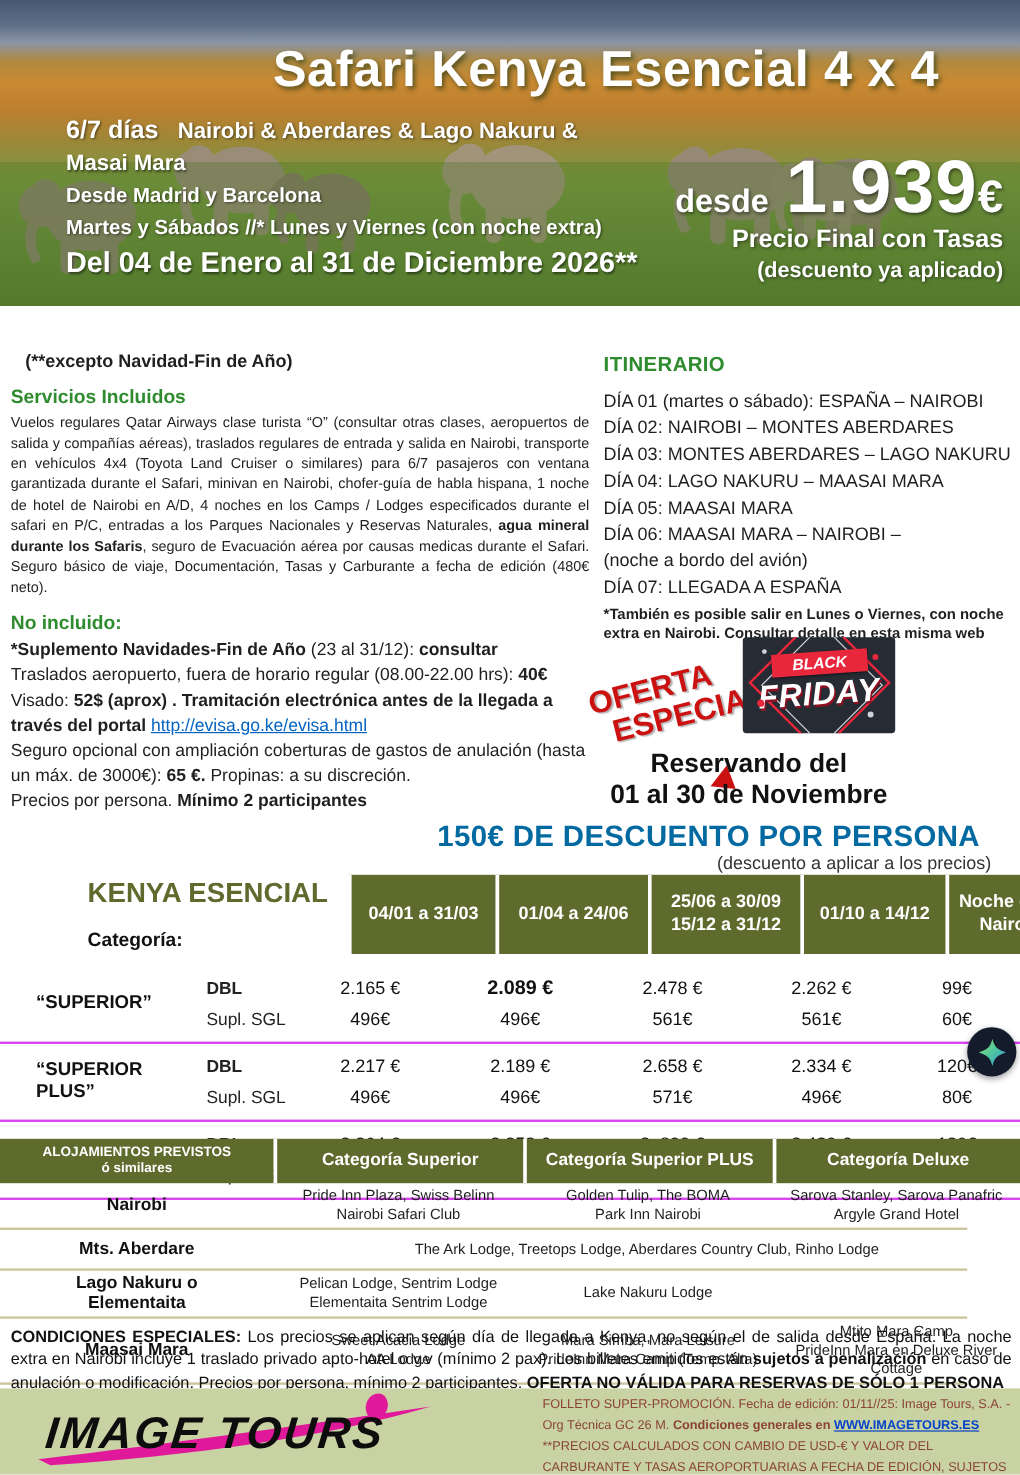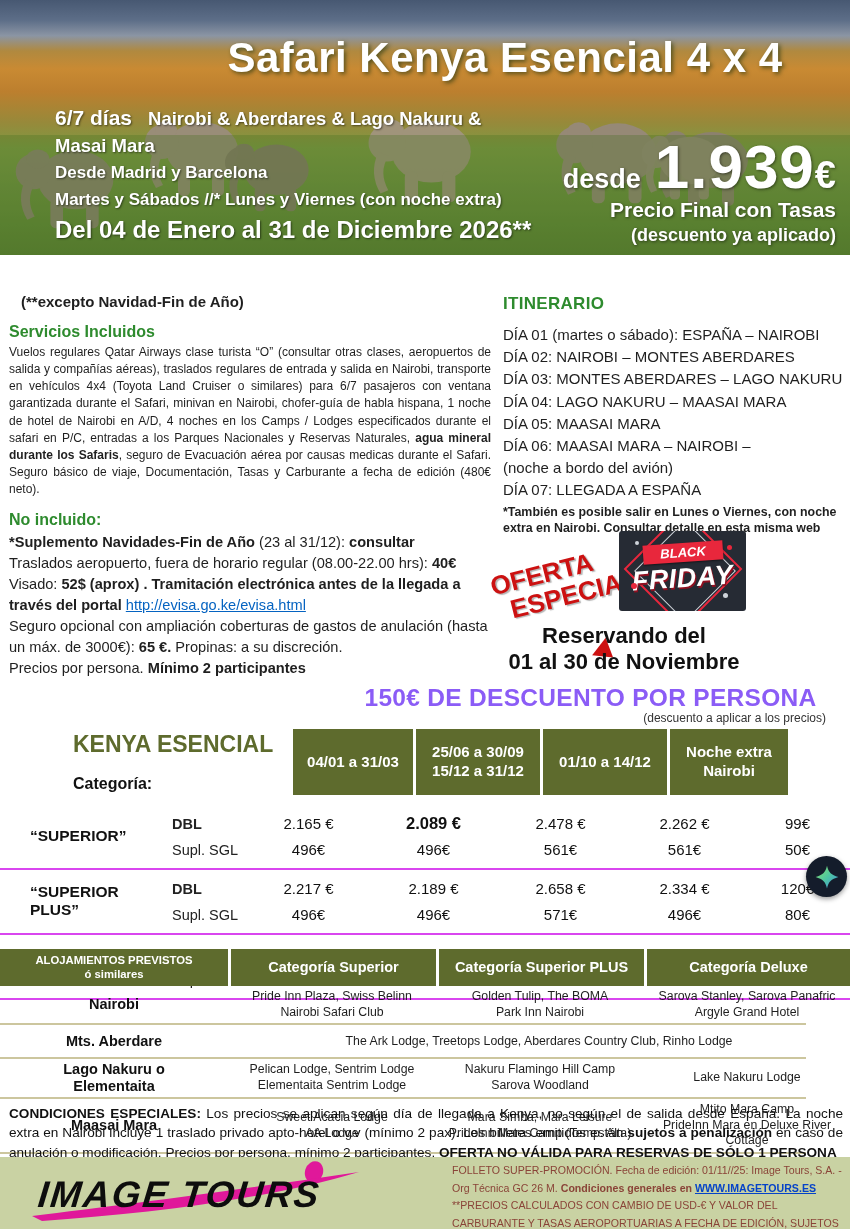--- a/index.html
+++ b/index.html
@@ -14,21 +14,21 @@
   .hero { position:absolute; top:0; left:0; width:850px; height:255px; overflow:hidden;
     background:linear-gradient(180deg,#475872 0%,#5d6e88 8%,#8b95a4 14%,#b0893f 20%,
       #c98a33 27%,#bc7f2e 36%,#97893a 48%,#7d9a44 58%,#6f9140 72%,#628838 88%,#5a7f33 100%);
   }
   .hero-overlay { position:absolute; left:0; bottom:0; width:100%; height:120px;
     background:rgba(70,110,30,0.30); }
   .hero-eleph { position:absolute; top:78px; left:0; width:850px; height:175px; }
   .hero-title { position:absolute; top:34px; left:165px; width:680px; text-align:center;
     color:#fff; font-size:42px; font-weight:bold; letter-spacing:.5px;
     text-shadow:2px 2px 4px rgba(30,50,15,.65); }
-  .hero-bottom { position:absolute; left:55px; right:14px; bottom:8px; display:flex; align-items:flex-end; }
+  .hero-bottom { position:absolute; left:55px; right:14px; bottom:18px; display:flex; align-items:flex-end; }
   .hero-info { width:478px; color:#fff; font-weight:bold; text-shadow:1px 1px 2px rgba(0,0,0,.5); }
   .hi-l1 { font-size:18.5px; line-height:27px; }
   .hi-l1 .days { font-size:21px; margin-right:16px; }
   .hi-l2, .hi-l3 { font-size:17px; line-height:27px; }
   .hi-l4 { font-size:24px; line-height:34px; }
   .hero-price { margin-left:auto; text-align:right; color:#fff; font-weight:bold;
     text-shadow:1px 1px 3px rgba(0,0,0,.5); }
   .hp-main { display:flex; align-items:baseline; justify-content:flex-end; }
   .hp-desde { font-size:27px; margin-right:14px;margin-top:15px; }
   .hp-amount { font-size:62px; line-height:58px; letter-spacing:1px; }
@@ -70,23 +70,23 @@
     background:#e8273c; transform:rotate(-4deg); text-align:center;
     font-style:italic; font-weight:bold; font-size:13px; color:#fff; line-height:19px;
     box-shadow:0 1px 2px rgba(0,0,0,.5); }
   .bf-friday { position:absolute; left:0; top:32px; width:127px; text-align:center;
     font-style:italic; font-weight:bold; font-size:27px; color:#fff; letter-spacing:.5px;
     transform:rotate(-4deg); text-shadow:1px 2px 0 #8f1020; }
   .bf-dot { position:absolute; border-radius:50%; }
   .reserve { position:absolute; left:468px; top:623px; width:312px; text-align:center;
     font-weight:bold; color:#111; font-size:22px; line-height:26px; }
   .discount { position:absolute; left:338px; top:684px; width:505px; text-align:center;
-    color:#8b5cf6; font-weight:bold; font-size:24.5px; letter-spacing:.3px; }
+    color:#0369a1; font-weight:bold; font-size:24.5px; letter-spacing:.3px; }
   .discount-note { position:absolute; left:330px; top:711px; width:496px; text-align:right;
-    color:#333; font-size:12px; }
+    color:#333; font-size:15px; }
 
   
   .ptable { position:absolute; left:0; top:729px; width:850px; }
   .pt-header { display:grid; grid-template-columns:247px 123px 127px 127px 121px 105px; height:66px;padding-left:43px; }
   .pt-title-cell { position:relative; }
   .pt-title { position:absolute; left:30px; top:2px; color:#5e6b2d; font-size:23px; font-weight:bold; }
   .pt-cat { position:absolute; left:30px; bottom:2px; font-size:16px; font-weight:bold; color:#111; }
   .pt-head { background:#5e6b2d; border-left:3px solid #fff; color:#fff; font-weight:bold;
     font-size:15px; display:flex; align-items:center; justify-content:center; text-align:center;
     white-space:pre-line; line-height:1.25; }
@@ -230,41 +230,42 @@
   <div class="discount">150€ DE DESCUENTO POR PERSONA</div>
   <div class="discount-note">(descuento a aplicar a los precios)</div>
 
   <div class="ptable">
     <div class="pt-header">
       <div class="pt-title-cell">
         <div class="pt-title">KENYA ESENCIAL</div>
         <div class="pt-cat">Categoría:</div>
       </div>
       <div class="pt-head">04/01 a 31/03</div>
+      <div class="pt-head">01/04 a 24/06</div>
       <div class="pt-head">25/06 a 30/09
 15/12 a 31/12</div>
       <div class="pt-head">01/10 a 14/12</div>
       <div class="pt-head">Noche extra
 Nairobi</div>
     </div>
 
     <div class="pt-block first">
       <div class="pt-name">“SUPERIOR”</div>
       <div class="pt-sub bold">DBL</div>
       <div class="pt-val">2.165 €</div>
       <div class="pt-val big">2.089 €</div>
       <div class="pt-val">2.478 €</div>
       <div class="pt-val">2.262 €</div>
       <div class="pt-val">99€</div>
       <div class="pt-sub">Supl. SGL</div>
       <div class="pt-val">496€</div>
       <div class="pt-val">496€</div>
       <div class="pt-val">561€</div>
       <div class="pt-val">561€</div>
-      <div class="pt-val">50€</div>
+      <div class="pt-val">60€</div>
     </div>
 
     <div class="pt-block">
       <div class="pt-name">“SUPERIOR PLUS”</div>
       <div class="pt-sub bold">DBL</div>
       <div class="pt-val">2.217 €</div>
       <div class="pt-val">2.189 €</div>
       <div class="pt-val">2.658 €</div>
       <div class="pt-val">2.334 €</div>
       <div class="pt-val">120€</div>
@@ -309,21 +310,20 @@
       <div class="at-cell"><span>Golden Tulip, The BOMA</span><br><span>Park Inn Nairobi</span></div>
       <div class="at-cell"><span>Sarova Stanley, Sarova Panafric</span><br><span>Argyle Grand Hotel</span></div>
     </div>
     <div class="at-row r2">
       <div class="at-label">Mts. Aberdare</div>
       <div class="at-span">The Ark Lodge, Treetops Lodge, Aberdares Country Club, Rinho Lodge</div>
     </div>
     <div class="at-row r3">
       <div class="at-label"><span>Lago Nakuru o</span><br><span>Elementaita</span></div>
       <div class="at-cell"><span>Pelican Lodge, Sentrim Lodge</span><br><span>Elementaita Sentrim Lodge</span></div>
-      <div class="at-cell"><span>Nakuru Flamingo Hill Camp</span><br><span>Sarova Woodland</span></div>
       <div class="at-cell">Lake Nakuru Lodge</div>
     </div>
     <div class="at-row r4">
       <div class="at-label">Maasai Mara</div>
       <div class="at-cell"><span>Sweet Acacia Lodge</span><br><span>AA Lodge</span></div>
       <div class="at-cell"><span>Mara Simba, Mara Leisure</span><br><span>PrideInn Mara Camp (Temp. Alta)</span></div>
       <div class="at-cell"><span>Mtito Mara Camp</span><br><span>PrideInn Mara en Deluxe River Cottage</span></div>
     </div>
   </div>
 

